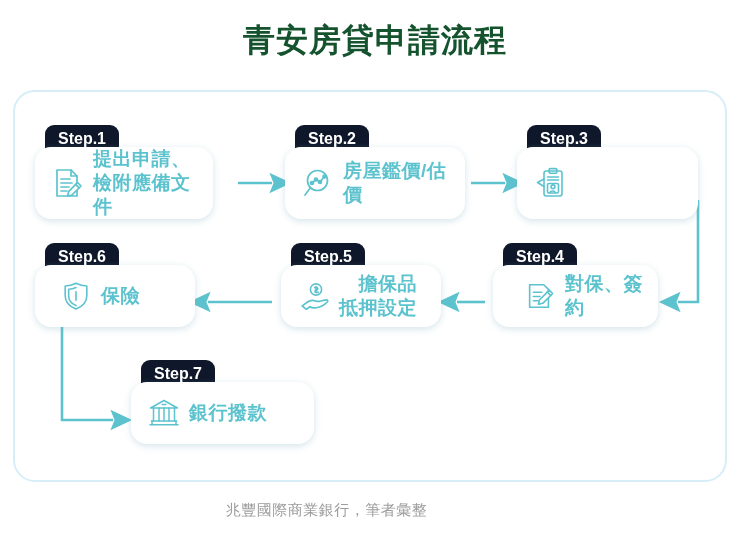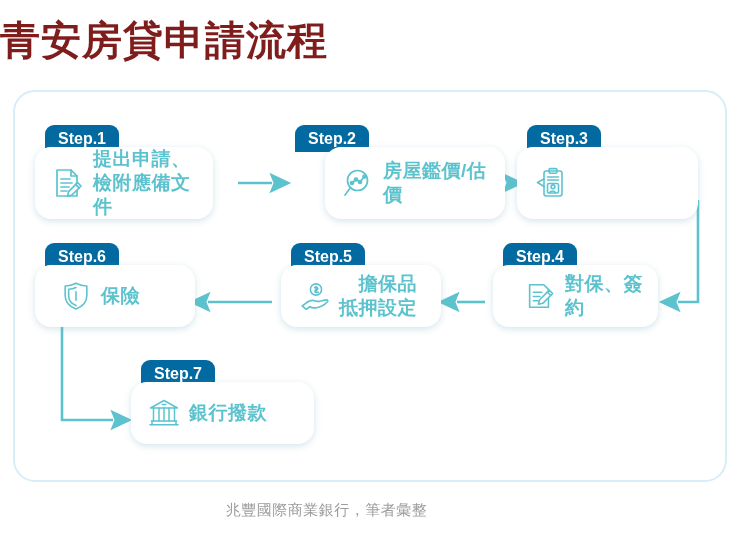--- a/index.html
+++ b/index.html
@@ -8,24 +8,25 @@
     background:#ffffff;
     font-family:"Liberation Sans","DejaVu Sans",sans-serif;
     overflow:hidden;
     position:relative;
   }
   #stage{position:relative;width:750px;height:546px;}
 
   
   .title{
     position:absolute;left:0;top:16px;width:750px;
-    font-size:40px;
+    text-align:center;
+    font-size:32px;
     font-weight:bold;
     letter-spacing:1px;
-    color:#7f1d1d;
+    color:#14532d;
     line-height:48px;
     white-space:nowrap;
   }
 
   
   .panel{
     position:absolute;
     left:13px;top:90px;
     width:714px;height:392px;
     border:2px solid #d7eef8;
@@ -34,21 +35,21 @@
     box-sizing:border-box;
   }
 
   
   .step{position:absolute;}
   .tab{
     position:absolute;
     left:10px;top:0;
     height:27px;
     padding:0 13px;
-    background:#0369a1;
+    background:#0f172a;
     border-radius:9px 9px 0 0;
     color:#ffffff;
     font-size:16px;
     font-weight:bold;
     line-height:27px;
     white-space:nowrap;
     box-sizing:border-box;
     text-align:center;
   }
   .card{
@@ -76,21 +77,21 @@
     font-size:19px;
     line-height:24px;
     white-space:pre-line;
     letter-spacing:0.5px;
   }
 
   
   #step1{left:35px;top:125px;}
   #step1 .card{width:178px;height:72px;}
   #step2{left:285px;top:125px;}
-  #step2 .card{width:180px;height:72px;margin-left:40px;}
+  #step2 .card{width:180px;height:72px;}
   #step3{left:517px;top:125px;}
   #step3 .card{width:181px;height:72px;}
   #step4{left:493px;top:243px;}
   #step4 .card{width:165px;height:62px;padding-left:28px;}
   #step5{left:281px;top:243px;}
   #step5 .card{width:160px;height:62px;text-align:right;}
   #step6{left:35px;top:243px;}
   #step6 .card{width:160px;height:62px;padding-left:22px;}
   #step7{left:131px;top:360px;}
   #step7 .card{width:183px;height:62px;text-align:center;}

